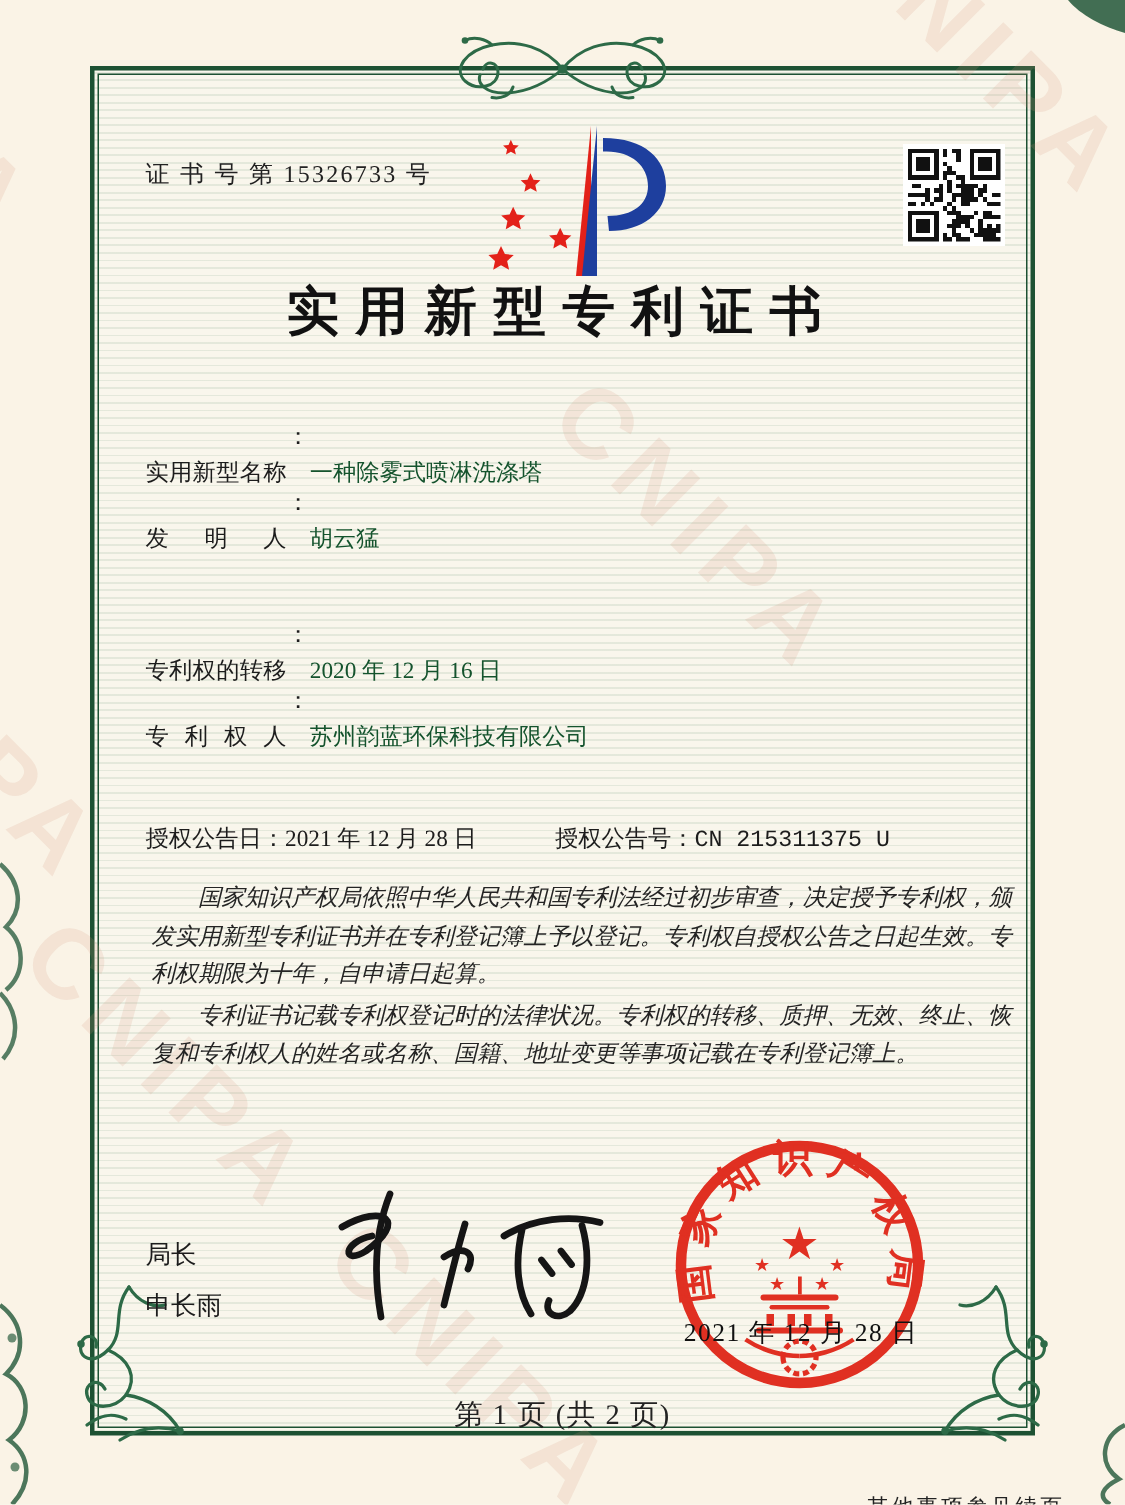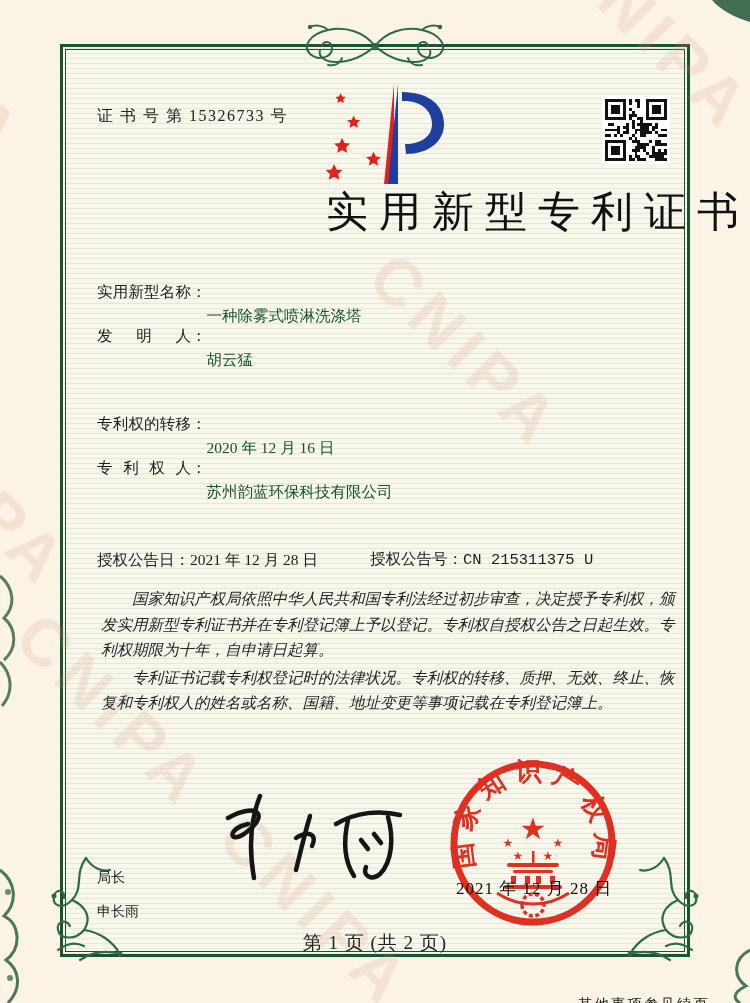--- a/index.html
+++ b/index.html
@@ -29,40 +29,40 @@
     font-family:"Liberation Sans","DejaVu Sans",sans-serif;
     font-weight:bold;font-size:66px;letter-spacing:8px;
     color:rgba(214,150,122,0.17);
     transform:rotate(45deg);transform-origin:left top;white-space:nowrap;
   }
   
   .cert-no{position:absolute;left:97px;top:90px;z-index:2;font-size:16px;letter-spacing:1.5px;color:#222;margin-top:16px;}
   .logo{position:absolute;left:318px;top:84px;width:132px;height:102px;z-index:2;}
   .qr{position:absolute;left:602px;top:96px;width:62px;height:62px;z-index:2;background:#fff;padding:3px;}
   .title{
-    position:absolute;left:0;right:0;top:184px;z-index:2;text-align:right;
-    font-size:42px;font-weight:normal;letter-spacing:11px;color:#111;
+    position:absolute;left:0;right:0;top:184px;z-index:2;text-align:center;
+    font-size:35px;font-weight:bold;letter-spacing:11px;color:#111;
   }
   
   .row{position:absolute;left:97px;right:68px;z-index:2;font-size:15.5px;line-height:1.55;}
-  .f-label{display:inline-block;width:94px;text-align:justify;text-align-last:justify;vertical-align:top;color:#1c1c1c;}
+  .f-label{display:inline-block;width:94px;text-align:justify;text-align-last:justify;vertical-align:top;color:#1c1c1c;margin-top:24px;}
   .f-colon{vertical-align:top;}
   .f-value{display:inline-block;vertical-align:top;max-width:455px;color:#14532d;margin-top:24px;}
   .r1{top:280px}.r2{top:324px}.r3{top:368px}.r4{top:412px}.r5{top:456px}.r6{top:500px}
   .grant{top:548px}
   .grant .pair2{position:absolute;left:273px;top:0;font-family:Liberation Mono, monospace;}
   .grant .g-label{display:inline-block;vertical-align:top;}
   
   .paras{position:absolute;left:97px;right:72px;top:586px;z-index:2;}
   .paras p{
     margin:0 0 2px 4px;text-indent:2em;font-size:15.5px;line-height:25.5px;
     font-style:italic;color:#242424;
   }
   
-  .signer{position:absolute;left:97px;top:860px;z-index:2;font-size:14px;line-height:34px;color:#1c1c1c;
+  .signer{position:absolute;left:97px;top:820px;z-index:2;font-size:17px;line-height:34px;color:#1c1c1c;
     font-family:"Liberation Sans","DejaVu Sans",sans-serif;}
   .sig{position:absolute;left:198px;top:782px;width:216px;height:112px;z-index:2;}
   
   .seal{position:absolute;left:449px;top:759px;width:168px;height:168px;z-index:3;opacity:0.96;}
   .seal-date{
     position:absolute;left:428px;top:877px;width:212px;z-index:4;text-align:center;
     font-size:17px;color:#111;letter-spacing:1px;
   }
   
   .page-no{position:absolute;left:0;right:0;top:930px;z-index:2;text-align:center;font-size:19px;color:#222;letter-spacing:1px;}

